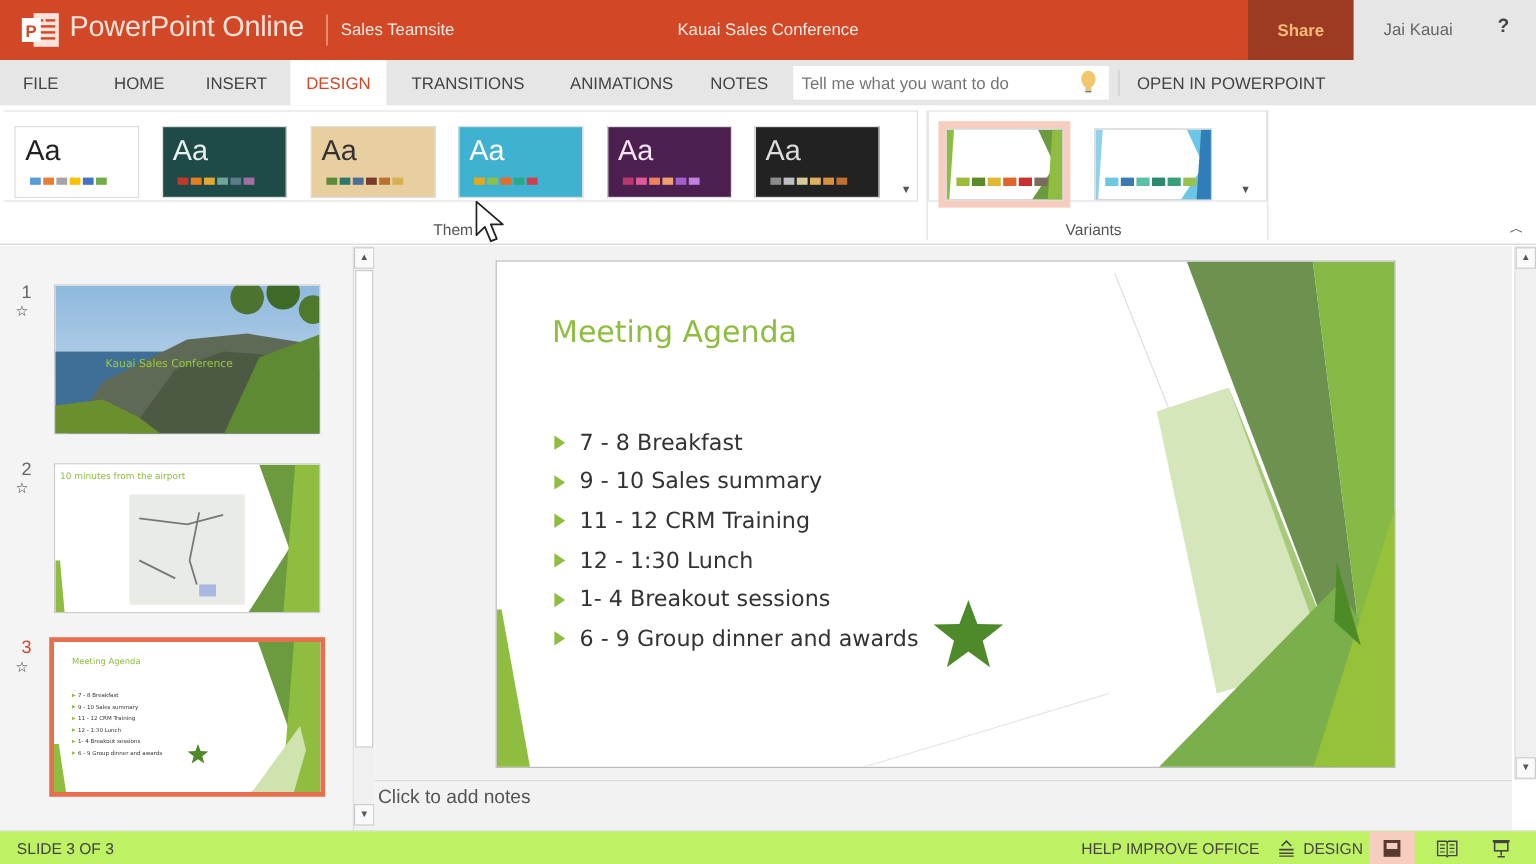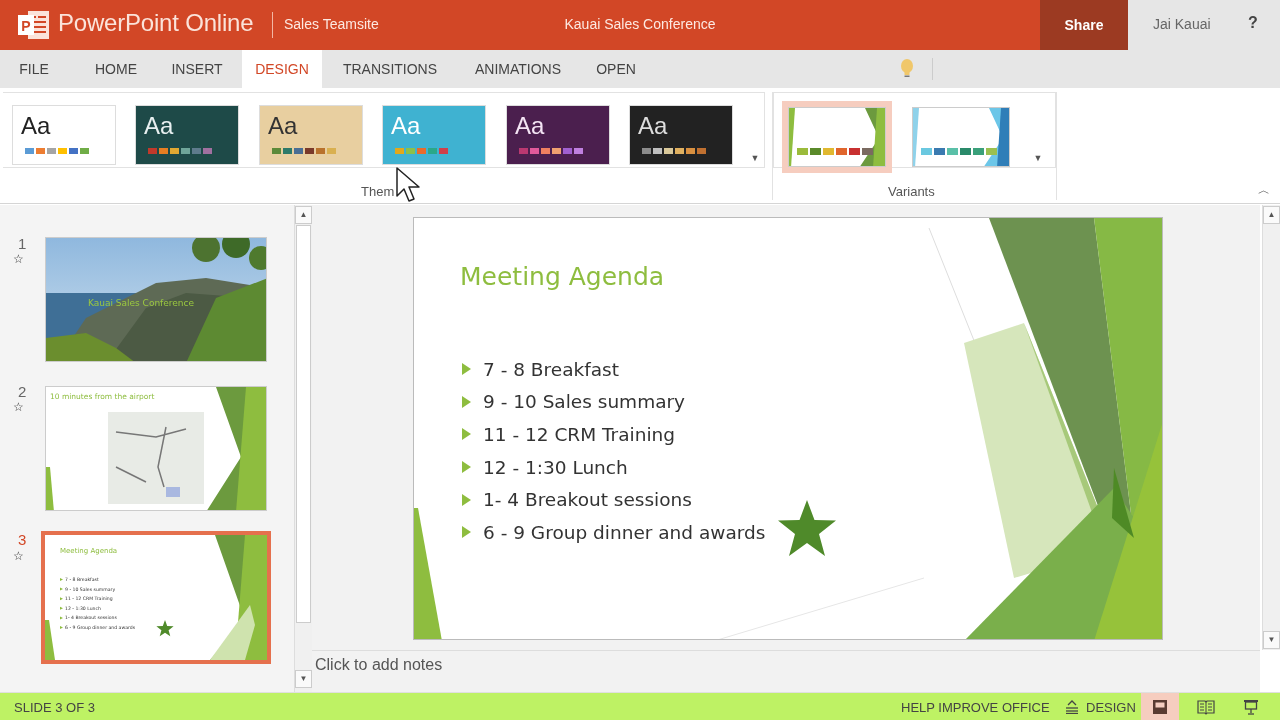--- a/index.html
+++ b/index.html
@@ -6,21 +6,21 @@
   html, body { width: 1280px; height: 720px; overflow: hidden; background: #fff;
     font-family: "Liberation Sans", "DejaVu Sans", sans-serif; color: #444; }
 
   
   #titlebar { position: absolute; left: 0; top: 0; width: 1280px; height: 50px; background: #d24726; }
   #app-logo { position: absolute; left: 18px; top: 10px; width: 32px; height: 30px; }
   #app-name { position: absolute; left: 58px; top: 9px; font-size: 24px; color: #fbe3da; font-weight: 300; letter-spacing: -0.2px; }
   #title-sep { position: absolute; left: 272px; top: 12px; width: 1px; height: 26px; background: #f3b7a4; }
   #site-name { position: absolute; left: 284px; top: 16px; font-size: 14px; color: #fde9e2; }
   #doc-title { position: absolute; left: 540px; top: 16px; width: 200px; text-align: center; font-size: 14px; color: #fde9e2; }
-  #share-btn { position: absolute; left: 1040px; top: 0; width: 88px; height: 50px; background: #9c3a22; color: #ffffff; font-size: 14px; font-weight: bold; display: flex; align-items: center; justify-content: center; cursor: pointer; }
+  #share-btn { position: absolute; left: 1040px; top: 0; width: 88px; height: 50px; background: #9c3a22; color: #fdba74; font-size: 14px; font-weight: bold; display: flex; align-items: center; justify-content: center; cursor: pointer; }
   #user-area { position: absolute; left: 1128px; top: 0; width: 152px; height: 50px; background: #e6e6e6; }
   #user-name { position: absolute; left: 25px; top: 16px; font-size: 14px; color: #666; }
   #help-btn { position: absolute; left: 120px; top: 14px; font-size: 16px; font-weight: bold; color: #444; cursor: pointer; }
 
   
   #tabrow { position: absolute; left: 0; top: 50px; width: 1280px; height: 38px; background: #e6e6e6; }
   .tab { position: absolute; top: 0; height: 38px; line-height: 38px; font-size: 14px; color: #444; cursor: pointer; text-align: center; }
   .tab.active { background: #fff; color: #d24726; }
   #tell-me { position: absolute; left: 661px; top: 5px; width: 263px; height: 28px; background: #fff; border: none; font-size: 14px; color: #555; padding-left: 7px; line-height: 28px; }
   #bulb-icon { position: absolute; left: 900px; top: 9px; width: 14px; height: 20px; }
@@ -102,27 +102,29 @@
   </div>
 </div>
 
 <div id="tabrow">
   <div class="tab" style="left:0;width:68px">FILE</div>
   <div class="tab" style="left:80px;width:72px">HOME</div>
   <div class="tab" style="left:162px;width:70px">INSERT</div>
   <div class="tab active" style="left:242px;width:80px">DESIGN</div>
   <div class="tab" style="left:460px;width:116px">ANIMATIONS</div>
   <div class="tab" style="left:332px;width:116px">TRANSITIONS</div>
-  <div class="tab" style="left:588px;width:56px">OPEN</div>
+  <div class="tab" style="left:588px;width:56px">NOTES</div>
+  <input id="tell-me" type="text" placeholder="Tell me what you want to do" style="">
   <svg id="bulb-icon" viewBox="0 0 14 20">
     <ellipse cx="7" cy="7" rx="6" ry="7" fill="#f0c76a"></ellipse>
     <rect x="4.5" y="13" width="5" height="3" fill="#f0c76a"></rect>
     <rect x="4.5" y="16.5" width="5" height="1.5" fill="#777"></rect>
   </svg>
   <span id="tab-sep"></span>
+  <div class="tab" style="left:940px;width:172px">OPEN IN POWERPOINT</div>
 </div>
 
 <div id="ribbon">
   <div id="themes-box">
     <div class="theme" style="left: 9px; background: rgb(255, 255, 255);">
       <span class="aa" style="color: rgb(34, 34, 34);">Aa</span>
       <div class="swatches">
           <span style="background: rgb(91, 155, 213);"></span>
           <span style="background: rgb(237, 125, 49);"></span>
           <span style="background: rgb(165, 165, 165);"></span>

